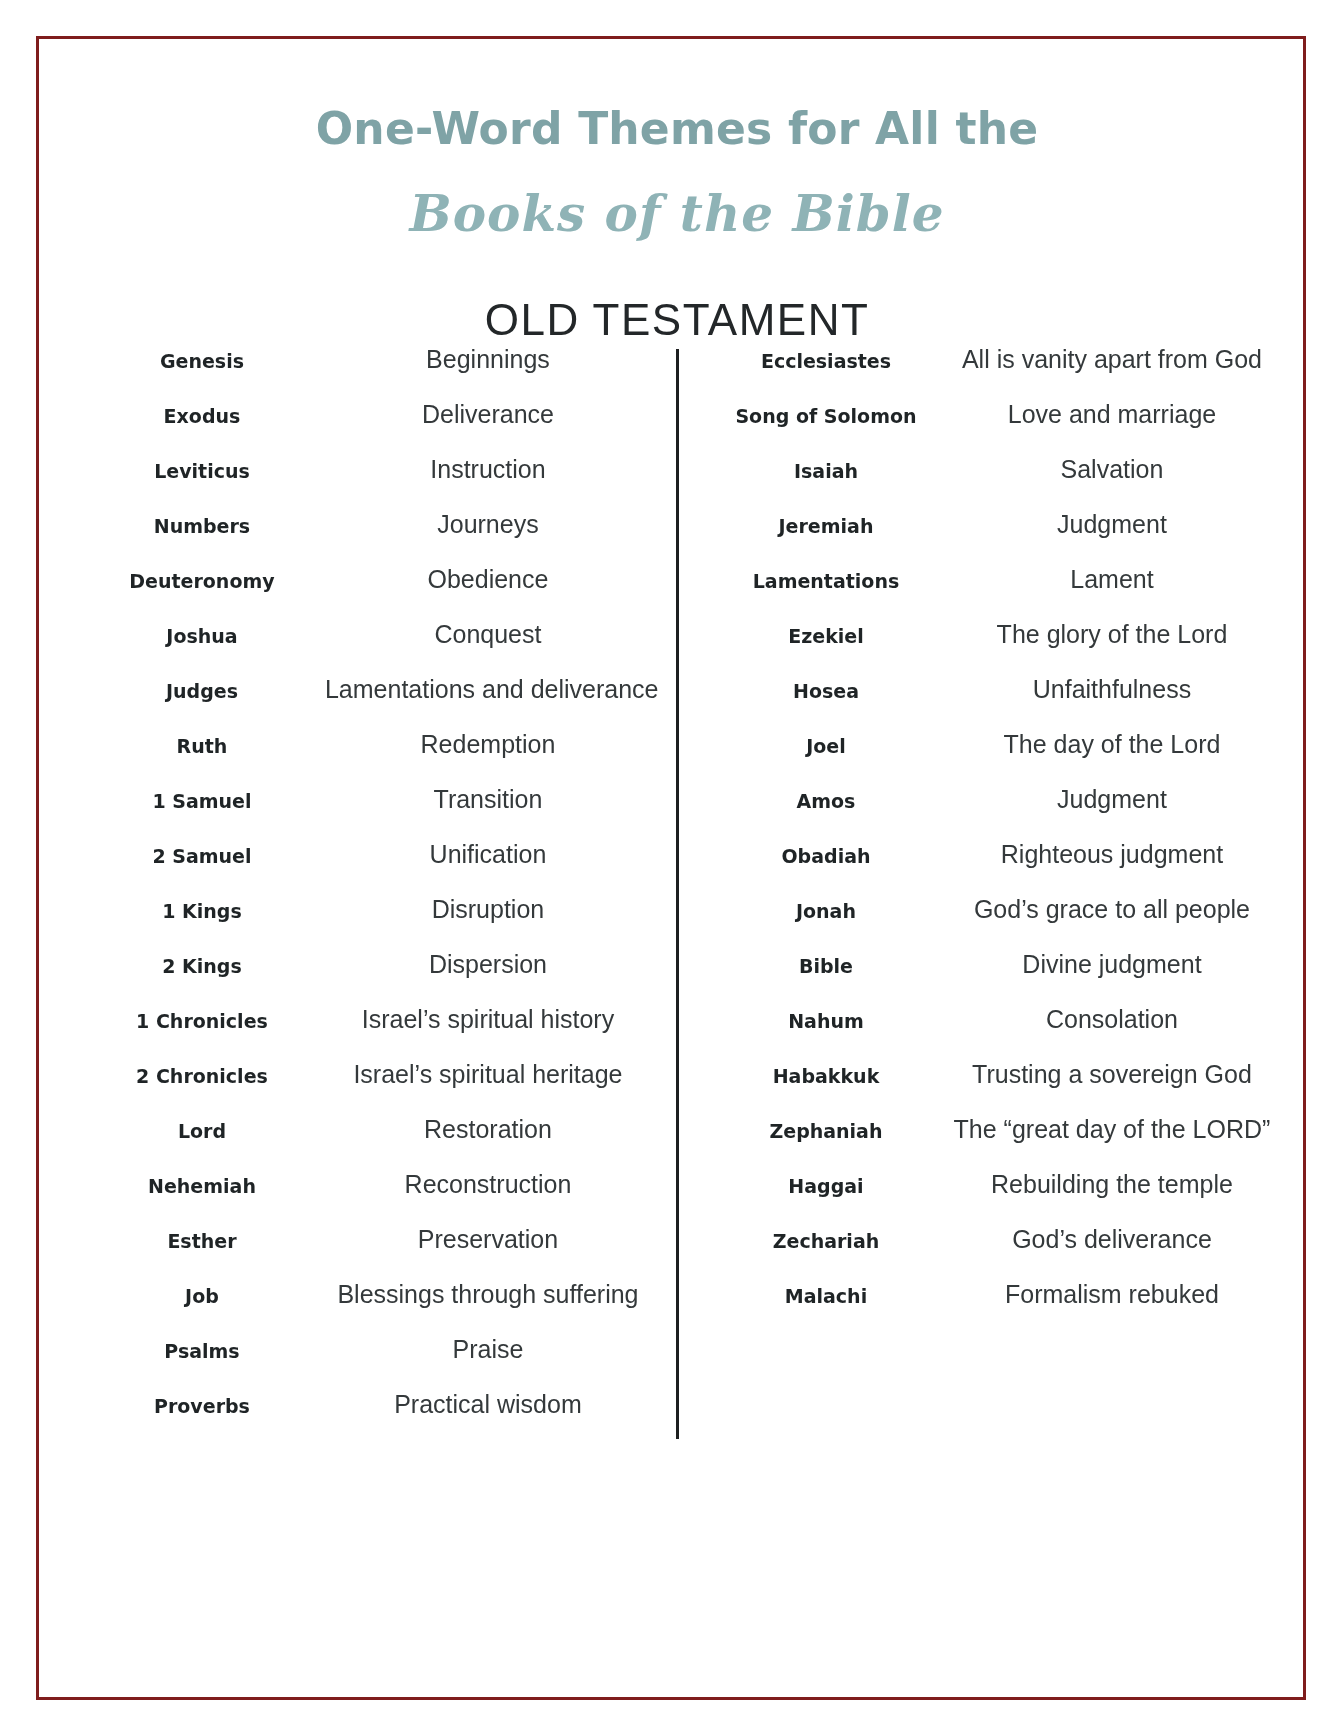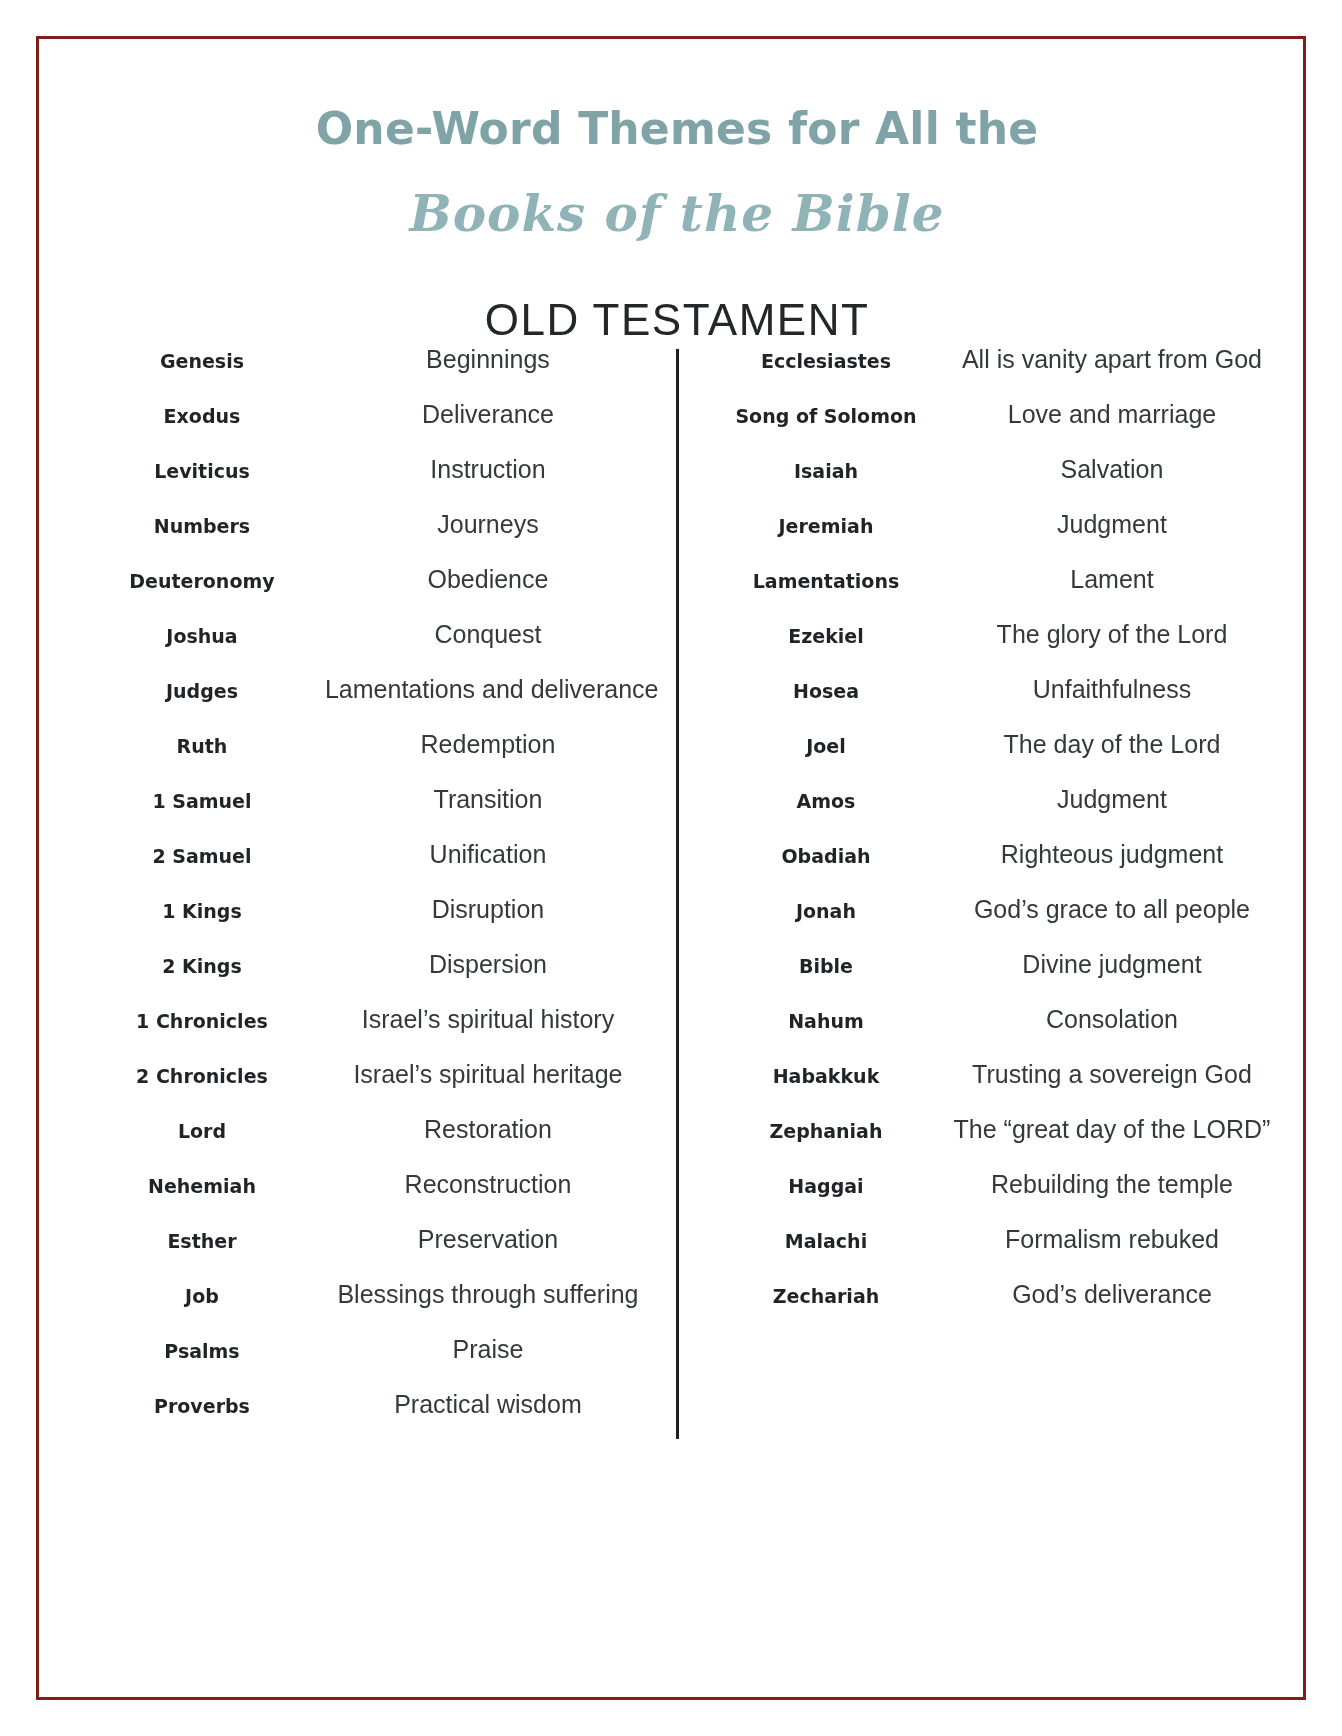--- a/index.html
+++ b/index.html
@@ -254,24 +254,24 @@
         </div>
         <div class="row">
           <div class="book">Zephaniah</div>
           <div class="theme">The “great day of the LORD”</div>
         </div>
         <div class="row">
           <div class="book">Haggai</div>
           <div class="theme">Rebuilding the temple</div>
         </div>
         <div class="row">
+          <div class="book">Zechariah</div>
+          <div class="theme">God’s deliverance</div>
+        </div>
+        <div class="row">
           <div class="book">Malachi</div>
           <div class="theme">Formalism rebuked</div>
         </div>
-        <div class="row">
-          <div class="book">Zechariah</div>
-          <div class="theme">God’s deliverance</div>
-        </div>
       </div>
     </div>
 
   </div>
 </div>
 
 </body></html>

